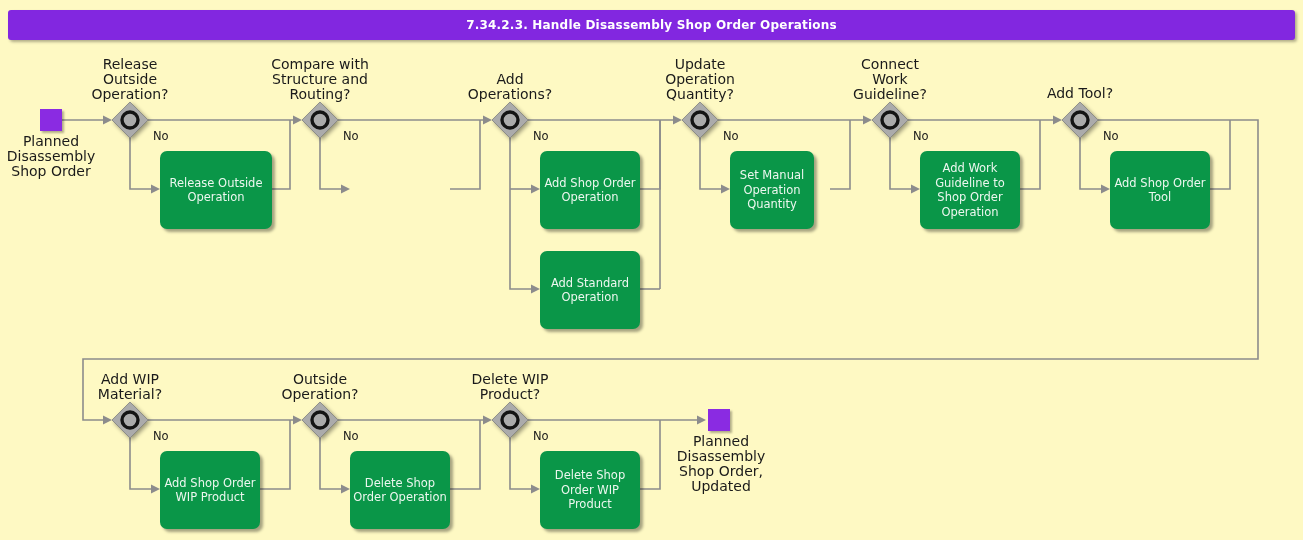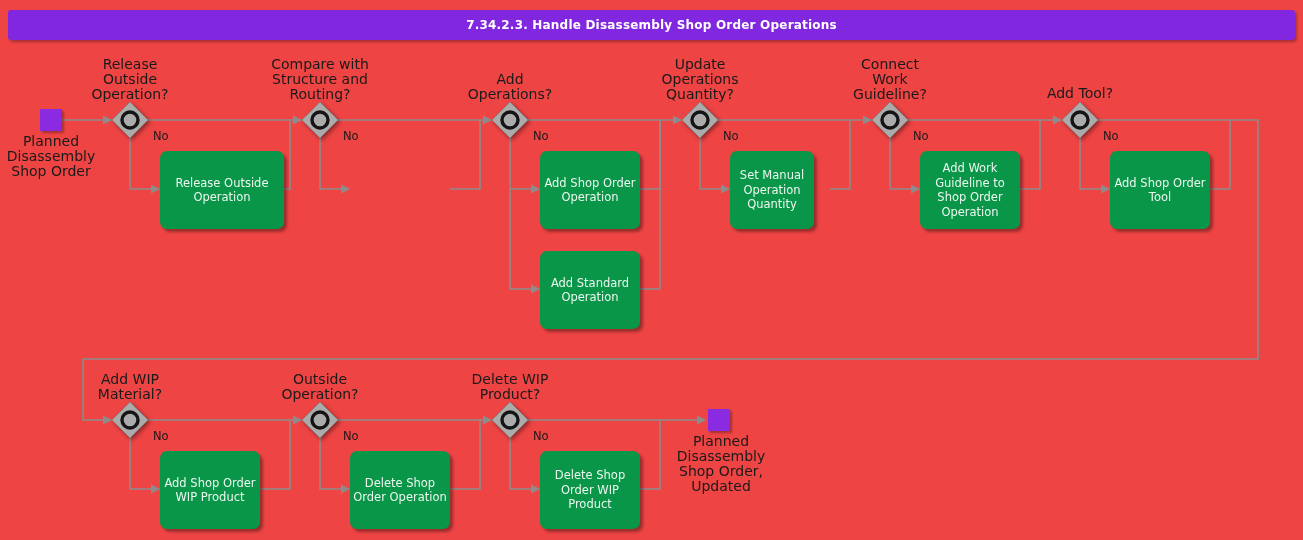--- a/index.html
+++ b/index.html
@@ -1,17 +1,17 @@
 <!DOCTYPE html>
 <html><head>
 <meta charset="utf-8">
 <style>
   html,body{margin:0;padding:0;background:#ffffff;}
   #canvas{
-    position:relative;width:1303px;height:540px;background:#ef4444;overflow:hidden;
+    position:relative;width:1303px;height:540px;background:#fef9c3;overflow:hidden;
     font-family:"DejaVu Sans","Liberation Sans",sans-serif;color:#1a1a1a;
   }
   
   .titlebar{
     position:absolute;left:8px;top:10px;width:1287px;height:30px;
     background:#8227e0;border-radius:3px;
     box-shadow:2px 2px 3px rgba(0,0,0,0.30);
     display:flex;align-items:center;justify-content:center;
   }
   .titlebar .title{
@@ -159,21 +159,21 @@
 Operations?</div>
   <div class="diamond" style="left:488px;top:98px;">
     <svg width="44" height="44">
       <polygon points="22,4 40,22 22,40 4,22" fill="#ababab" stroke="#808080" stroke-width="0.8"></polygon>
       <circle cx="22" cy="22" r="8" fill="none" stroke="#141414" stroke-width="3.4"></circle>
     </svg>
   </div>
   <div class="no-lbl" style="left:533px;top:101px;width:30px;">No</div>
 
   <div class="lbl" style="left:625px;top:57px;width:150px;">Update
-Operations
+Operation
 Quantity?</div>
   <div class="diamond" style="left:678px;top:98px;">
     <svg width="44" height="44">
       <polygon points="22,4 40,22 22,40 4,22" fill="#ababab" stroke="#808080" stroke-width="0.8"></polygon>
       <circle cx="22" cy="22" r="8" fill="none" stroke="#141414" stroke-width="3.4"></circle>
     </svg>
   </div>
   <div class="no-lbl" style="left:723px;top:101px;width:30px;">No</div>
 
   <div class="lbl" style="left:815px;top:57px;width:150px;">Connect
@@ -219,21 +219,21 @@
   <div class="lbl" style="left:435px;top:372px;width:150px;">Delete WIP
 Product?</div>
   <div class="diamond" style="left:488px;top:398px;">
     <svg width="44" height="44">
       <polygon points="22,4 40,22 22,40 4,22" fill="#ababab" stroke="#808080" stroke-width="0.8"></polygon>
       <circle cx="22" cy="22" r="8" fill="none" stroke="#141414" stroke-width="3.4"></circle>
     </svg>
   </div>
   <div class="no-lbl" style="left:533px;top:401px;width:30px;">No</div>
 
-  <div class="node activity" style="left:160px;top:151px;width:124px;height:78px;">Release Outside
+  <div class="node activity" style="left:160px;top:151px;width:112px;height:78px;">Release Outside
 Operation</div>
   <div class="node activity" style="left:540px;top:151px;width:100px;height:78px;">Add Shop Order
 Operation</div>
   <div class="node activity" style="left:540px;top:251px;width:100px;height:78px;">Add Standard
 Operation</div>
   <div class="node activity" style="left:730px;top:151px;width:84px;height:78px;">Set Manual
 Operation
 Quantity</div>
   <div class="node activity" style="left:920px;top:151px;width:100px;height:78px;">Add Work
 Guideline to

